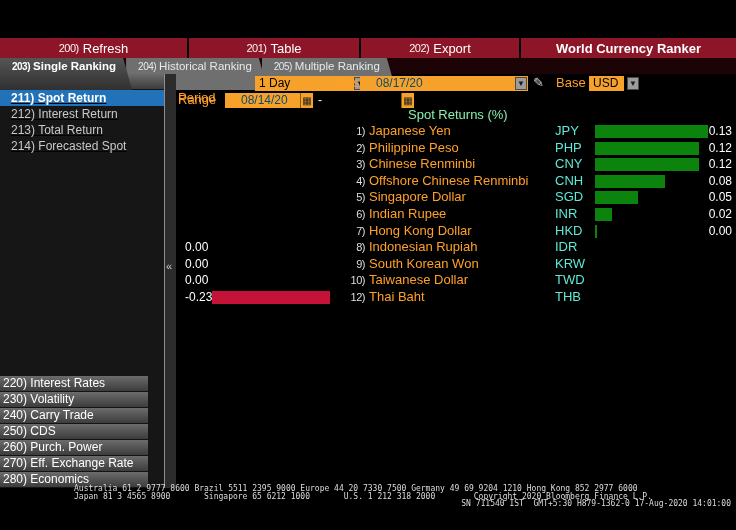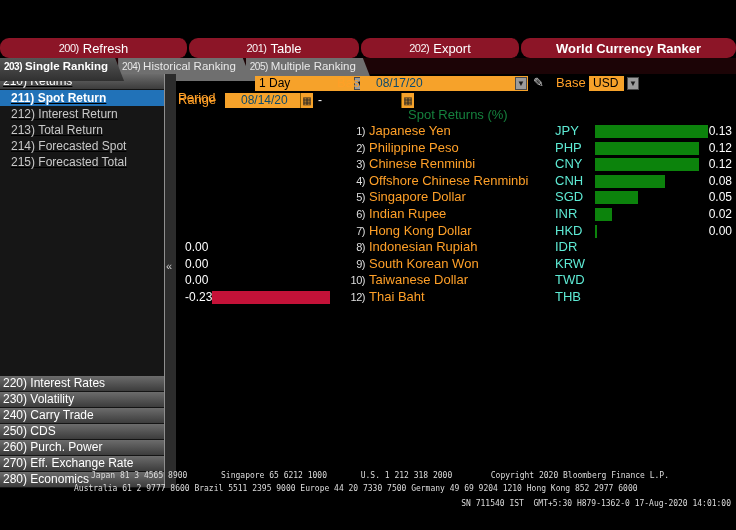--- a/index.html
+++ b/index.html
@@ -6,45 +6,45 @@
   html,body { background:#000; }
   body { width:736px; height:530px; overflow:hidden; }
   .screen { position:relative; width:736px; height:530px; background:#000;
             font-family:"Liberation Sans", sans-serif; }
 
   
   .menubar { position:absolute; top:38px; left:0; width:736px; height:20px;
              display:flex; background:#000; }
   .menubtn { height:20px; background:#8c1527; color:#fff; font-size:13px;
              display:flex; align-items:center; justify-content:center;
-             border-right:2px solid #000; cursor:default;border-radius:9px; }
+             border-right:2px solid #000; cursor:default; }
   .menubtn:last-child { border-right:none; }
   .menubtn .key { font-size:11px; letter-spacing:-0.5px; margin-right:4px; opacity:.95; }
   .menutitle { font-weight:bold; }
 
   
   .tabbar { position:absolute; top:58px; left:0; width:736px; height:16px;
             background:#1c0406; display:flex; }
-  .tab { height:23px; line-height:16px; font-size:11.5px; padding:0 16px 0 4px;
+  .tab { height:32px; line-height:16px; font-size:11.5px; padding:0 16px 0 12px;
          clip-path:polygon(0 0, calc(100% - 9px) 0, 100% 100%, 0 100%);
          margin-right:-6px; color:#e8e8e8; background:#6f6f6f; }
   .tab .key { font-size:10px; letter-spacing:-0.5px; margin-right:3px; }
   .tab.active { background:linear-gradient(#555 0%, #303030 100%); color:#fff;
                 font-weight:bold; z-index:2; }
 
   
   .sidebar { position:absolute; top:74px; left:0; width:164px; height:414px;
              background:#161616;text-decoration:underline; }
   .side-header { height:16px; line-height:15px; padding-left:3px; color:#fff;
                  font-size:12px; background:linear-gradient(#6c6c6c, #3c3c3c);
                  border-bottom:1px solid #141414; white-space:nowrap; }
   .side-item { height:16px; line-height:16px; padding-left:11px; color:#c9c9c9;
                font-size:12px; white-space:nowrap; }
   .side-item.selected { background:#2172b8; color:#fff; font-weight:bold; }
-  .side-sections { position:absolute; left:0; bottom:0; width:164px; }
+  .side-sections { position:absolute; left:0; bottom:0; width:148px; }
   .side-divider { position:absolute; top:74px; left:164px; width:12px; height:414px;
                   background:#2c2c2c; border-left:1px solid #8f8f8f; }
   .collapse { position:absolute; top:186px; left:1px; color:#cfcfcf; font-size:11px; }
 
   
   .lbl { position:absolute; color:#ffa028; font-size:13px; height:16px; line-height:16px; }
   .dd  { position:absolute; height:15px; background:#f6a22a; color:#000;
          font-size:12px; line-height:15px; padding-left:4px; }
   .ddarrow { position:absolute; right:1px; top:1px; width:12px; height:13px;
              background:#9c9c9c; border:1px solid #4a4a4a; color:#1a1a1a;
@@ -52,21 +52,21 @@
   .datebox { position:absolute; height:15px; background:#f6a22a; color:#0c4a6e;
              font-size:12px; line-height:15px; padding-left:16px; }
   .calbtn { position:absolute; height:15px; width:13px; background:#f6a22a;
             border-left:1px solid #8a5c00; color:#222; font-size:10px;
             line-height:15px; text-align:center; }
   .pencil { position:absolute; color:#d8d8d8; font-size:13px; height:16px; line-height:16px; }
   .dash { position:absolute; color:#fff; font-size:12px; height:16px; line-height:16px; }
 
   
   .chart { position:absolute; left:176px; top:107px; width:560px; }
-  .chart-title { position:absolute; left:232px; top:0; color:#15803d; font-size:13px;
+  .chart-title { position:absolute; left:232px; top:0; color:#86efac; font-size:13px;
                  height:16px; line-height:16px; }
   .crows { position:absolute; left:0; top:16px; width:560px; }
   .crow { position:relative; height:16.6px; }
   .crow span { position:absolute; top:0; height:16.6px; line-height:16.6px; }
   .nval  { left:9px;  width:45px; color:#fff; font-size:12px; z-index:2; }
   .nbar  { top:2px !important; height:13px !important; background:#c41238; }
   .rnum  { left:156px; width:33px; text-align:right; color:#dedede; font-size:11px;
            letter-spacing:-0.5px; }
   .rname { left:193px; color:#ffa028; font-size:13px; white-space:nowrap; }
   .rcode { left:379px; color:#5eead4; font-size:13px; }
@@ -104,21 +104,20 @@
       <div class="tab"><span class="key">205)</span><span>Multiple Ranking</span></div>
     </div>
 
   <div class="sidebar">
     <div class="side-header">210) Returns</div>
     <div id="side-items">
         <div class="side-item selected">211) Spot Return</div>
         <div class="side-item">212) Interest Return</div>
         <div class="side-item">213) Total Return</div>
         <div class="side-item">214) Forecasted Spot</div>
-        <div class="side-item">215) Forecasted Total</div>
       </div>
     <div class="side-sections">
         <div class="side-header">220) Interest Rates</div>
         <div class="side-header">230) Volatility</div>
         <div class="side-header">240) Carry Trade</div>
         <div class="side-header">250) CDS</div>
         <div class="side-header">260) Purch. Power</div>
         <div class="side-header">270) Eff. Exchange Rate</div>
         <div class="side-header">280) Economics</div>
       </div>
@@ -225,15 +224,15 @@
           <span class="nval">-0.23</span>
           <span class="nbar" style="width: 118px; left: 36px;"></span>
           <span class="rnum">12)</span>
           <span class="rname">Thai Baht</span>
           <span class="rcode">THB</span>
         </div>
       </div>
   </div>
 
   <div class="status" style="left:74px; top:485px;">Australia 61 2 9777 8600 Brazil 5511 2395 9000 Europe 44 20 7330 7500 Germany 49 69 9204 1210 Hong Kong 852 2977 6000</div>
-  <div class="status" style="left:74px; top:472px;margin-left:17px;">Japan 81 3 4565 8900       Singapore 65 6212 1000       U.S. 1 212 318 2000        Copyright 2020 Bloomberg Finance L.P.</div>
+  <div class="status" style="left:74px; top:493px;">Japan 81 3 4565 8900       Singapore 65 6212 1000       U.S. 1 212 318 2000        Copyright 2020 Bloomberg Finance L.P.</div>
   <div class="status" style="right:5px; top:500px;">SN 711540 IST  GMT+5:30 H879-1362-0 17-Aug-2020 14:01:00</div>
 </div>
 
 </body></html>

